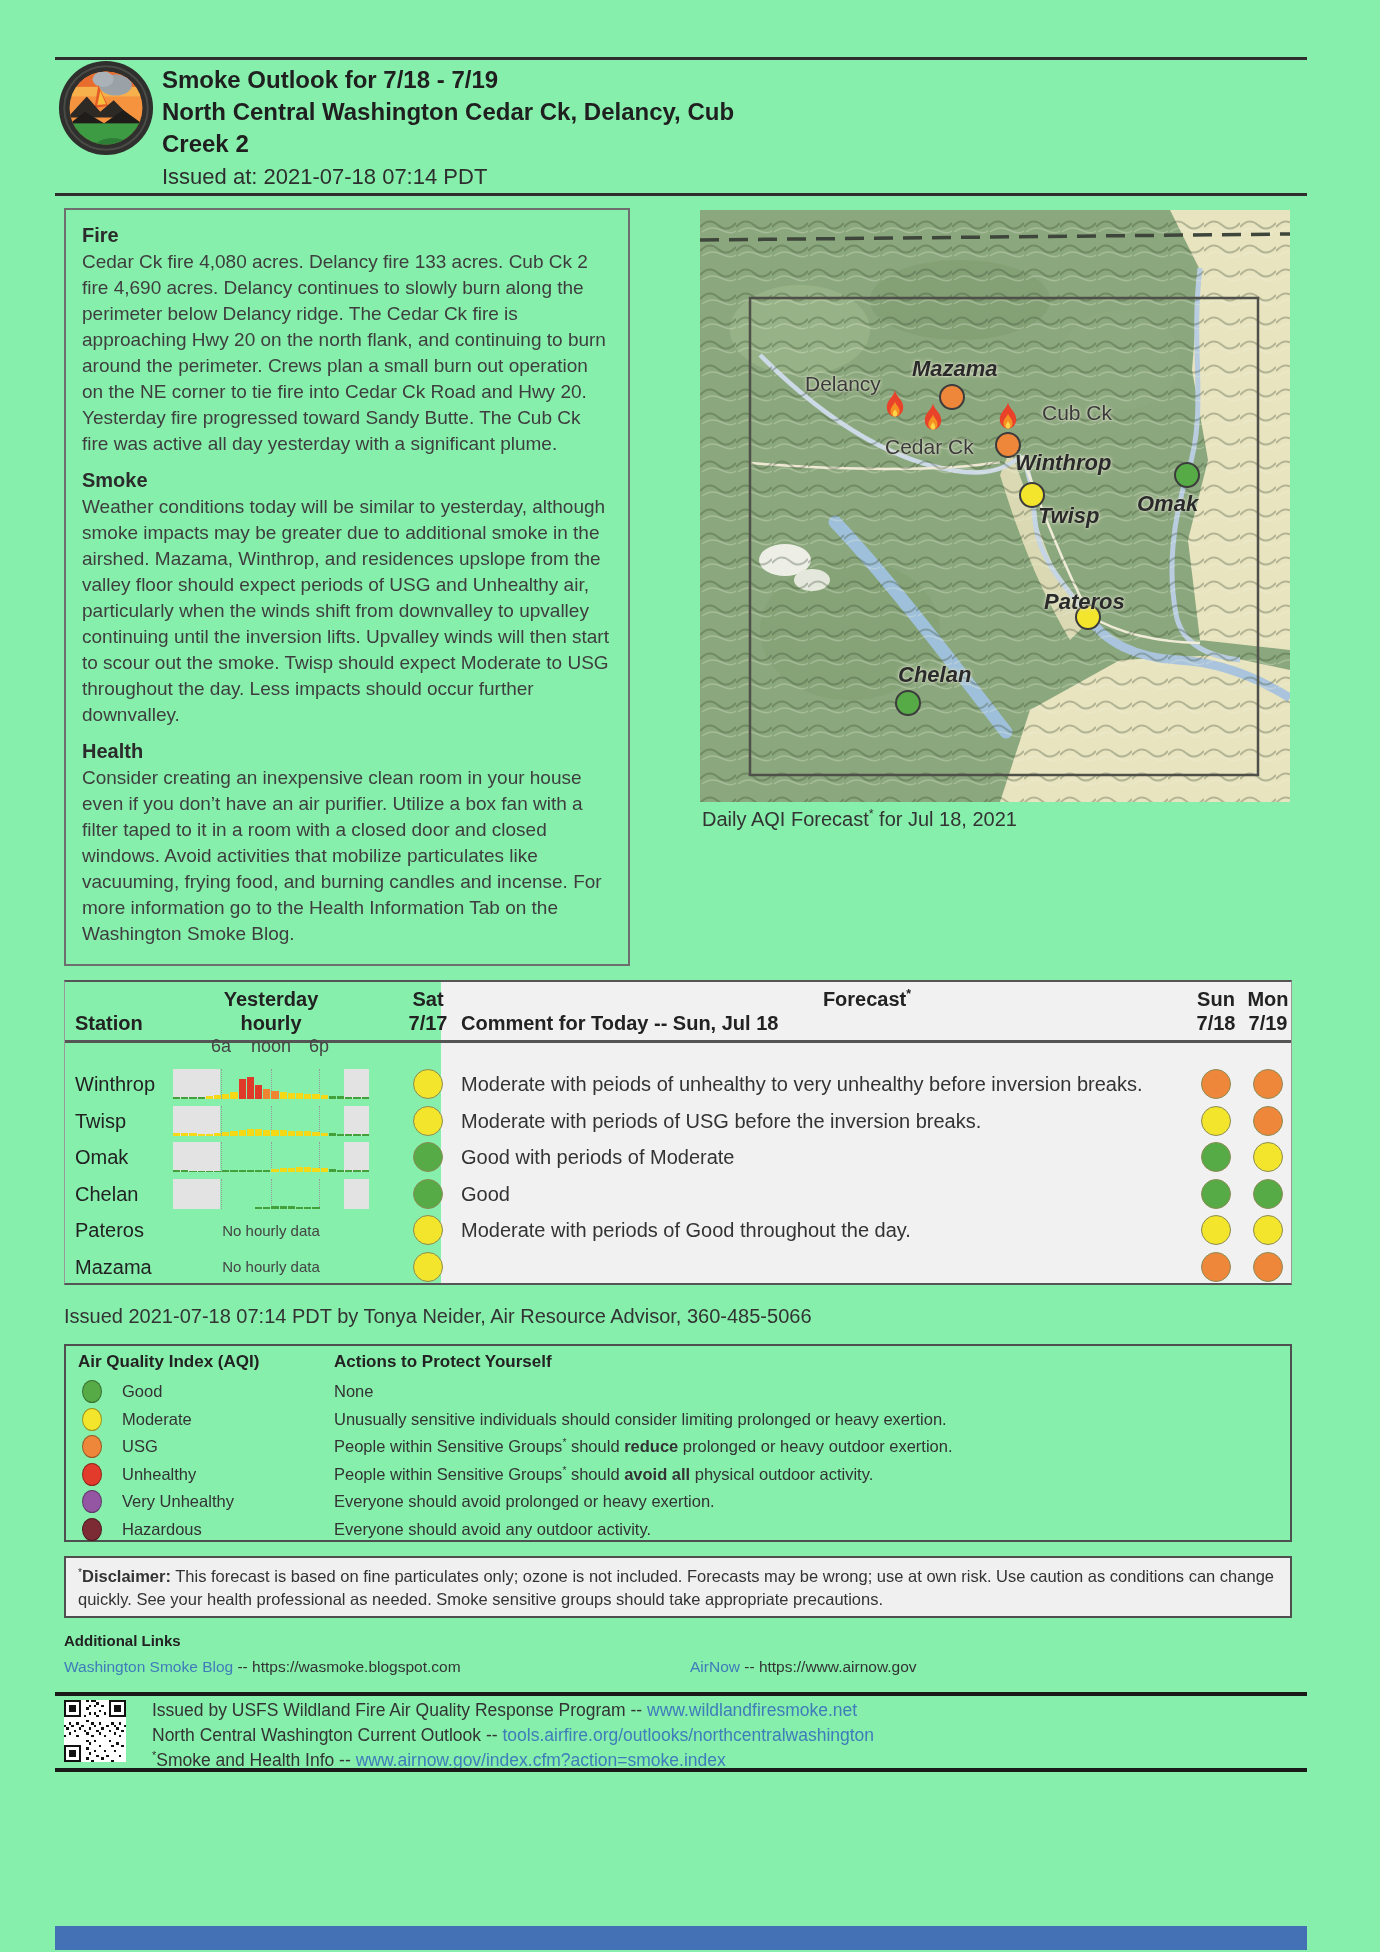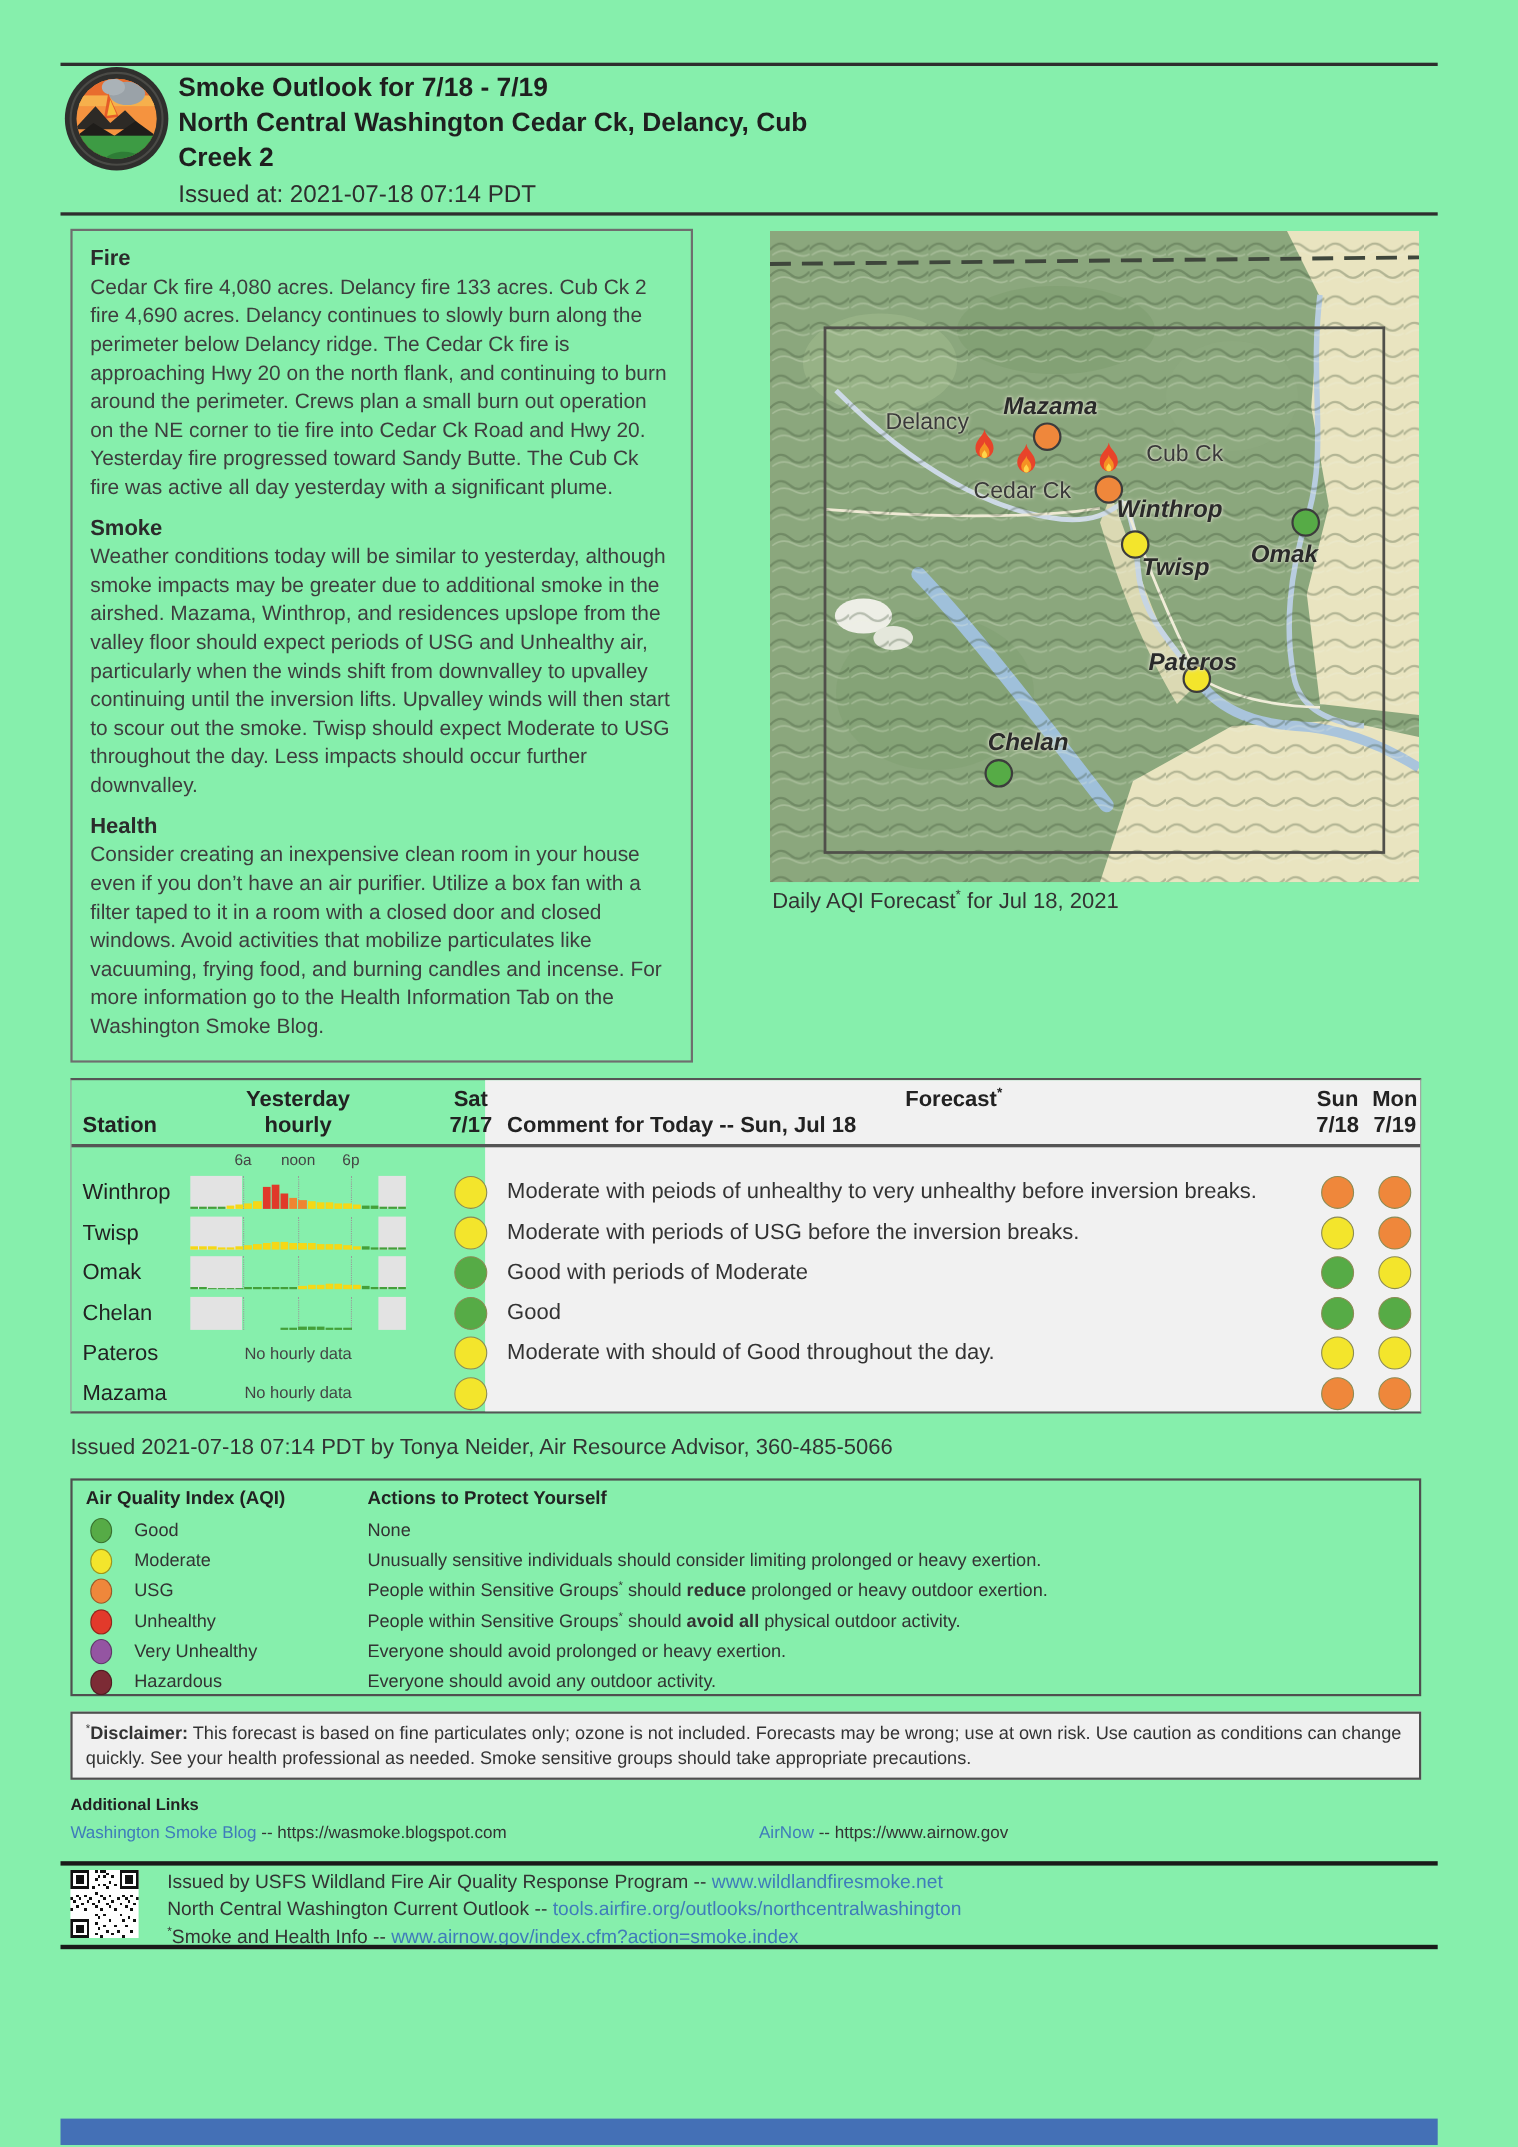--- a/index.html
+++ b/index.html
@@ -35,21 +35,21 @@
   .map-caption{position:absolute;left:702px;top:808px;font-size:20px;color:#333;}
 
   
   .ftable{position:absolute;left:64px;top:980px;width:1228px;height:305px;box-sizing:border-box;
       border-left:1.5px solid #999;border-right:1.5px solid #999;
       border-top:2.5px solid #555;border-bottom:2.5px solid #555;}
   .fgray{position:absolute;left:376px;top:0;bottom:0;width:850px;background:#f1f1f1;}
   .fheadline{position:absolute;left:0;top:58px;width:100%;height:2.5px;background:#555;}
   .fh{position:absolute;font-size:20px;font-weight:bold;color:#222;white-space:nowrap;}
   .ctr{transform:translateX(-50%);}
-  .axis{position:absolute;top:64px;font-size:14px;color:#444;}
+  .axis{position:absolute;top:54px;font-size:18px;color:#444;}
   .frow{position:absolute;left:0;width:100%;height:36px;}
   .fstation{position:absolute;left:10px;top:0;font-size:20px;line-height:36px;color:#222;}
   .fchart{position:absolute;left:108px;top:3px;width:196px;height:30px;}
   .fchart .night{position:absolute;top:0;bottom:0;background:#e3e3e3;}
   .fchart .nl{left:0;width:24%;}
   .fchart .nr{right:0;width:13%;}
   .fchart .tick{position:absolute;top:0;bottom:0;border-left:1px dotted #9a9a9a;}
   .fchart .bars{position:absolute;left:0;right:0;bottom:0;display:flex;align-items:flex-end;gap:1px;}
   .fchart .bar{flex:1;}
   .fchart .nd{position:absolute;left:0;right:0;top:0;bottom:0;display:flex;align-items:center;
@@ -383,21 +383,21 @@
       <div class="fcomment">Good</div>
       <div class="fcirc sun" style="background: rgb(86, 171, 70);"></div>
       <div class="fcirc mon" style="background: rgb(86, 171, 70);"></div>
     </div>
     <div class="frow" style="top:230px">
       <div class="fstation">Pateros</div>
       <div class="fchart">
           <span class="nd">No hourly data</span>
         </div>
       <div class="fcirc sat" style="background: rgb(243, 229, 44);"></div>
-      <div class="fcomment">Moderate with should of Good throughout the day.</div>
+      <div class="fcomment">Moderate with periods of Good throughout the day.</div>
       <div class="fcirc sun" style="background: rgb(243, 229, 44);"></div>
       <div class="fcirc mon" style="background: rgb(243, 229, 44);"></div>
     </div>
     <div class="frow" style="top:266.5px">
       <div class="fstation">Mazama</div>
       <div class="fchart">
           <span class="nd">No hourly data</span>
         </div>
       <div class="fcirc sat" style="background: rgb(243, 229, 44);"></div>
       <div class="fcirc sun" style="background: rgb(239, 135, 59);"></div>

